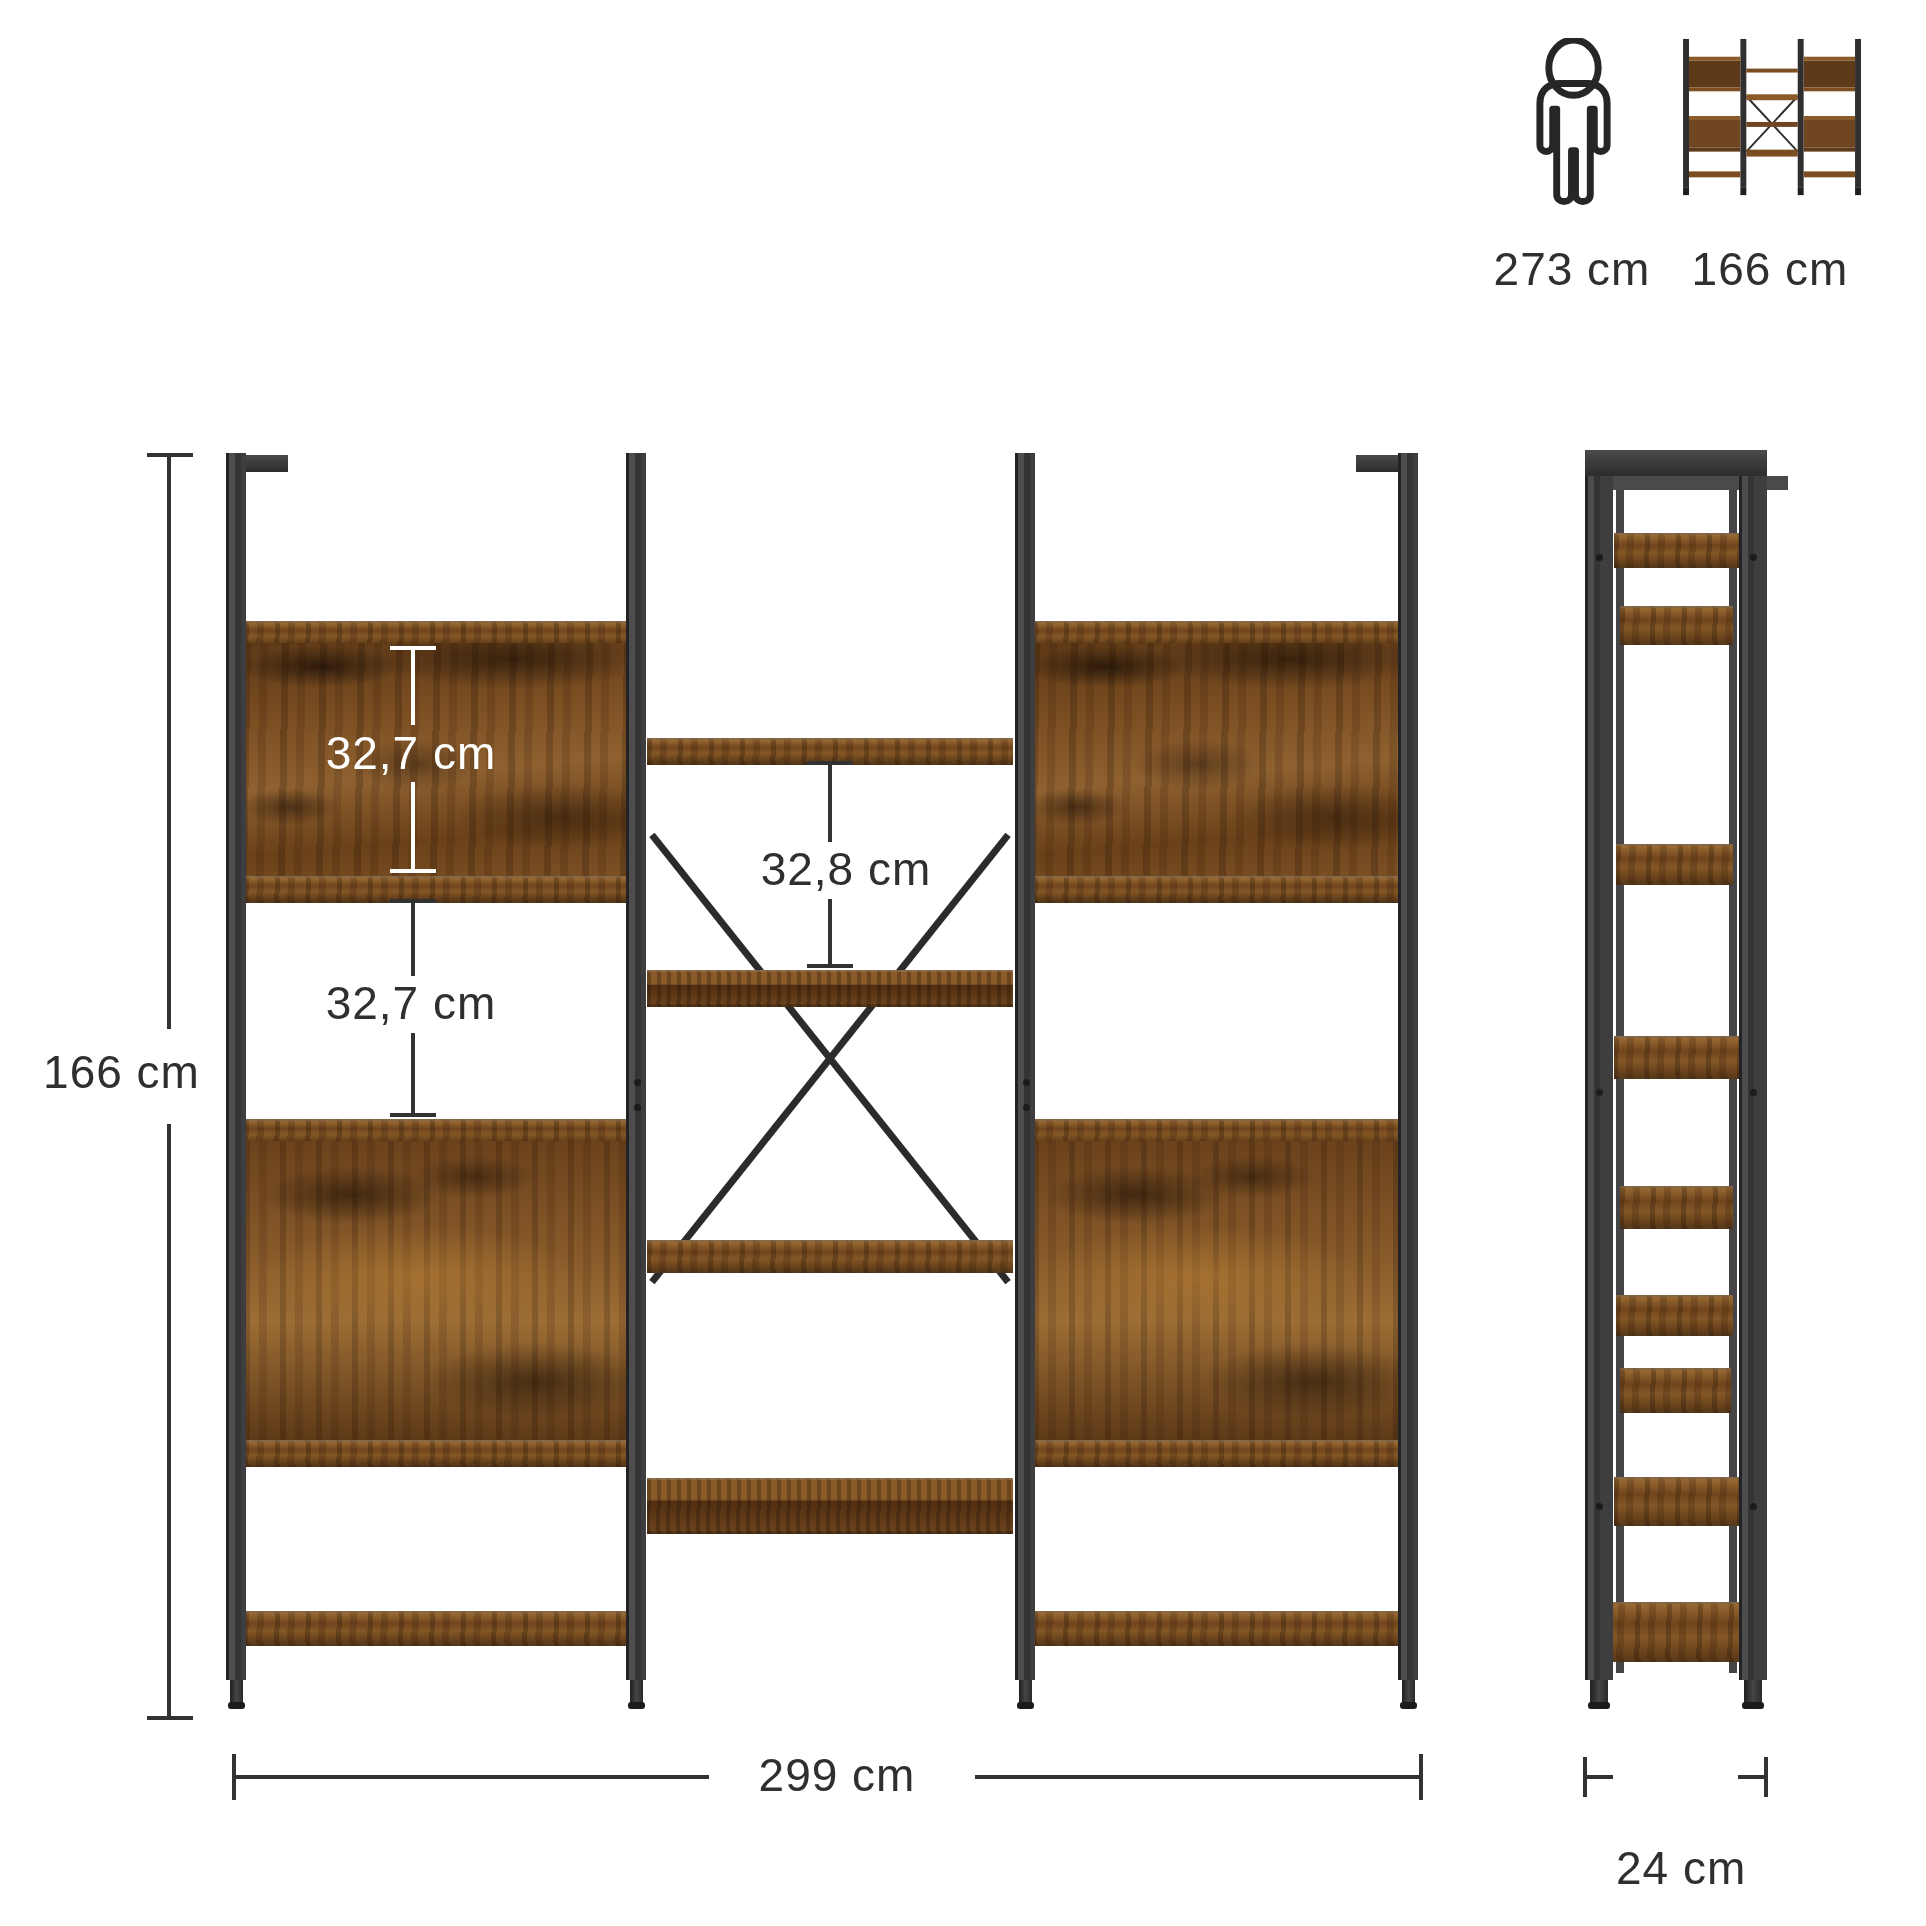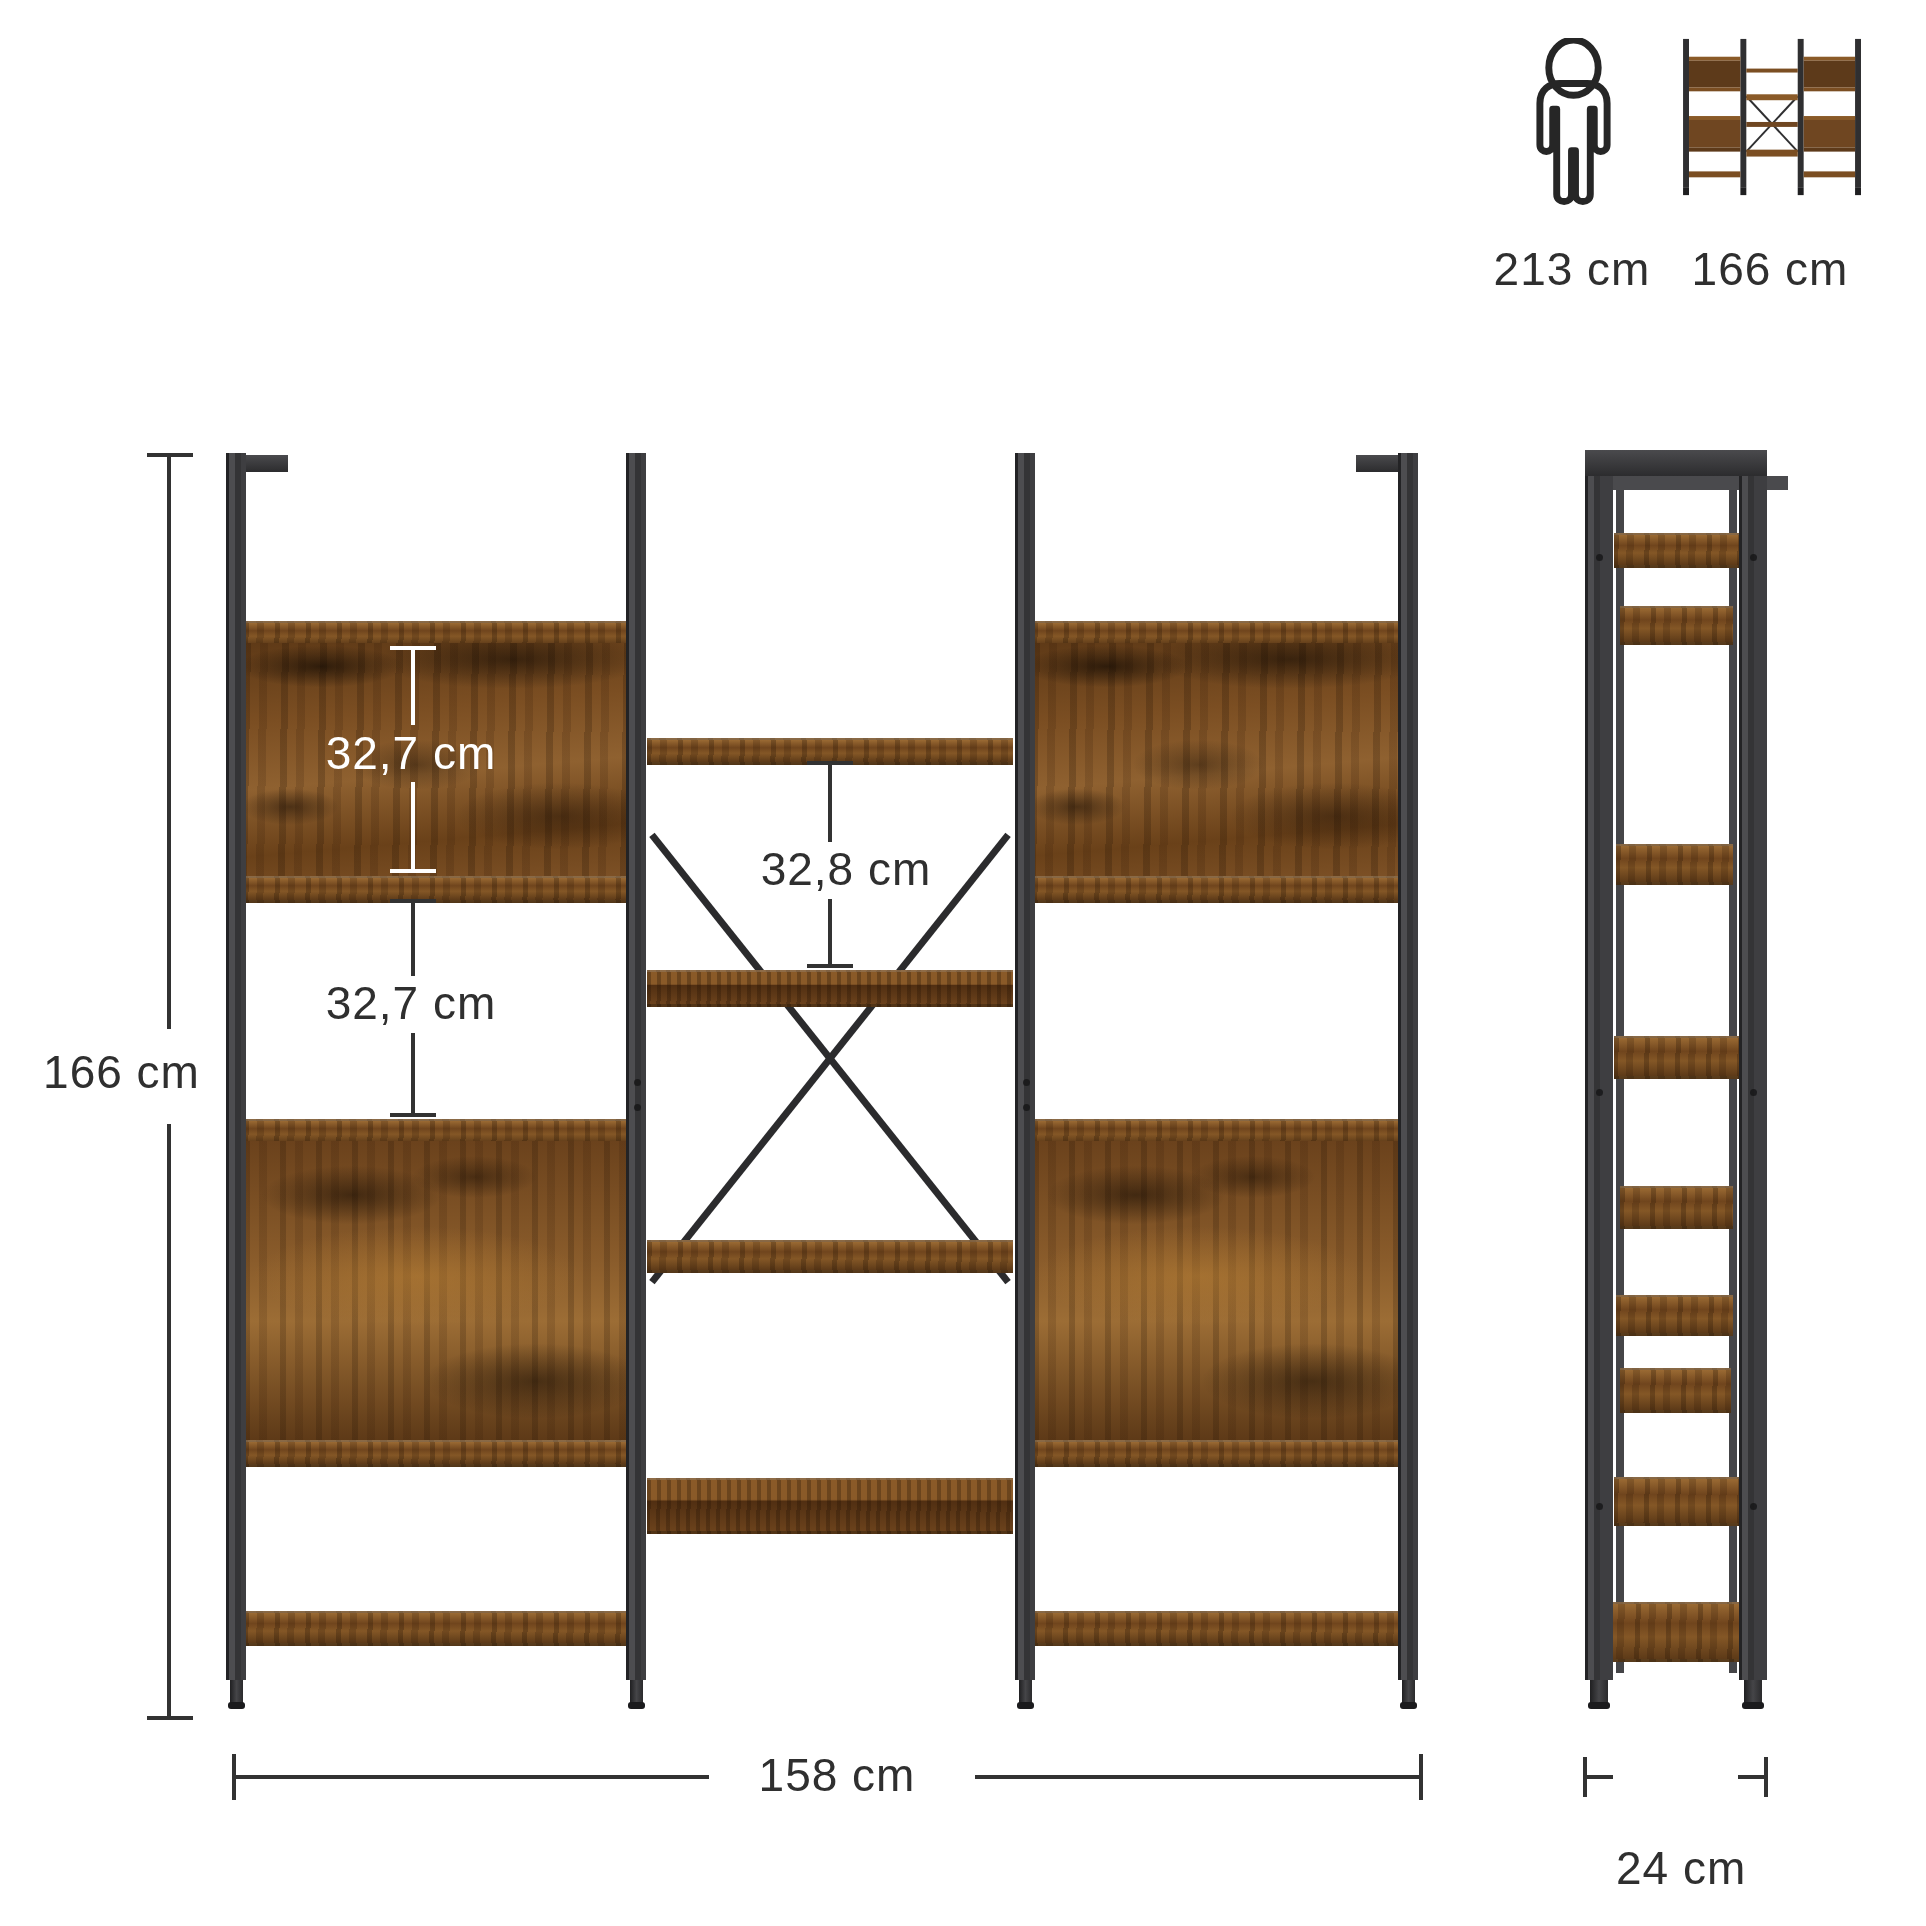--- a/index.html
+++ b/index.html
@@ -111,21 +111,21 @@
       <rect x="124" y="116" width="52" height="4" fill="#5d3a1a"></rect>
       <rect x="124" y="140" width="52" height="6" fill="#7b4e22"></rect>
 
       <rect x="2" y="156" width="6" height="8" fill="#1f1f21"></rect>
       <rect x="60" y="156" width="6" height="8" fill="#1f1f21"></rect>
       <rect x="118" y="156" width="6" height="8" fill="#1f1f21"></rect>
       <rect x="176" y="156" width="6" height="8" fill="#1f1f21"></rect>
     </svg>
   </div>
 
-  <div class="dim-label" style="left:1483px;top:244px;width:178px;">213 cm</div>
+  <div class="dim-label" style="left:1483px;top:244px;width:178px;">273 cm</div>
   <div class="dim-label" style="left:1681px;top:244px;width:178px;">166 cm</div>
 
   <div class="abs" style="left:0;top:0;width:1505px;height:1927px;">
 
     <svg class="abs" style="left:647px;top:830px;" width="366" height="457" viewBox="0 0 370 462">
       <line x1="5" y1="5" x2="365" y2="457" stroke="#2b2b2d" stroke-width="7"></line>
       <line x1="365" y1="5" x2="5" y2="457" stroke="#2b2b2d" stroke-width="7"></line>
     </svg>
 
     <div class="wood" style="left:244px;top:621px;width:384px;height:22px;"></div>
@@ -205,21 +205,21 @@
   </div>
 
   <div class="tickh" style="left:147px;top:453px;"></div>
   <div class="dimv" style="left:167px;top:455px;height:574px;"></div>
   <div class="dim-label" style="left:30px;top:1047px;width:183px;">166 cm</div>
   <div class="dimv" style="left:167px;top:1124px;height:594px;"></div>
   <div class="tickh" style="left:147px;top:1716px;"></div>
 
   <div class="tickv" style="left:232px;top:1754px;"></div>
   <div class="dimh" style="left:234px;top:1775px;width:475px;"></div>
-  <div class="dim-label" style="left:713px;top:1750px;width:248px;">158 cm</div>
+  <div class="dim-label" style="left:713px;top:1750px;width:248px;">299 cm</div>
   <div class="dimh" style="left:975px;top:1775px;width:446px;"></div>
   <div class="tickv" style="left:1419px;top:1754px;"></div>
 
   <div class="tickv" style="left:1583px;top:1757px;height:40px;"></div>
   <div class="dimh" style="left:1587px;top:1775px;width:26px;"></div>
   <div class="dim-label" style="left:1616px;top:1843px;width:121px;">24 cm</div>
   <div class="dimh" style="left:1738px;top:1775px;width:26px;"></div>
   <div class="tickv" style="left:1764px;top:1757px;height:40px;"></div>
 
   <div class="tickh white" style="left:390px;top:646px;"></div>

